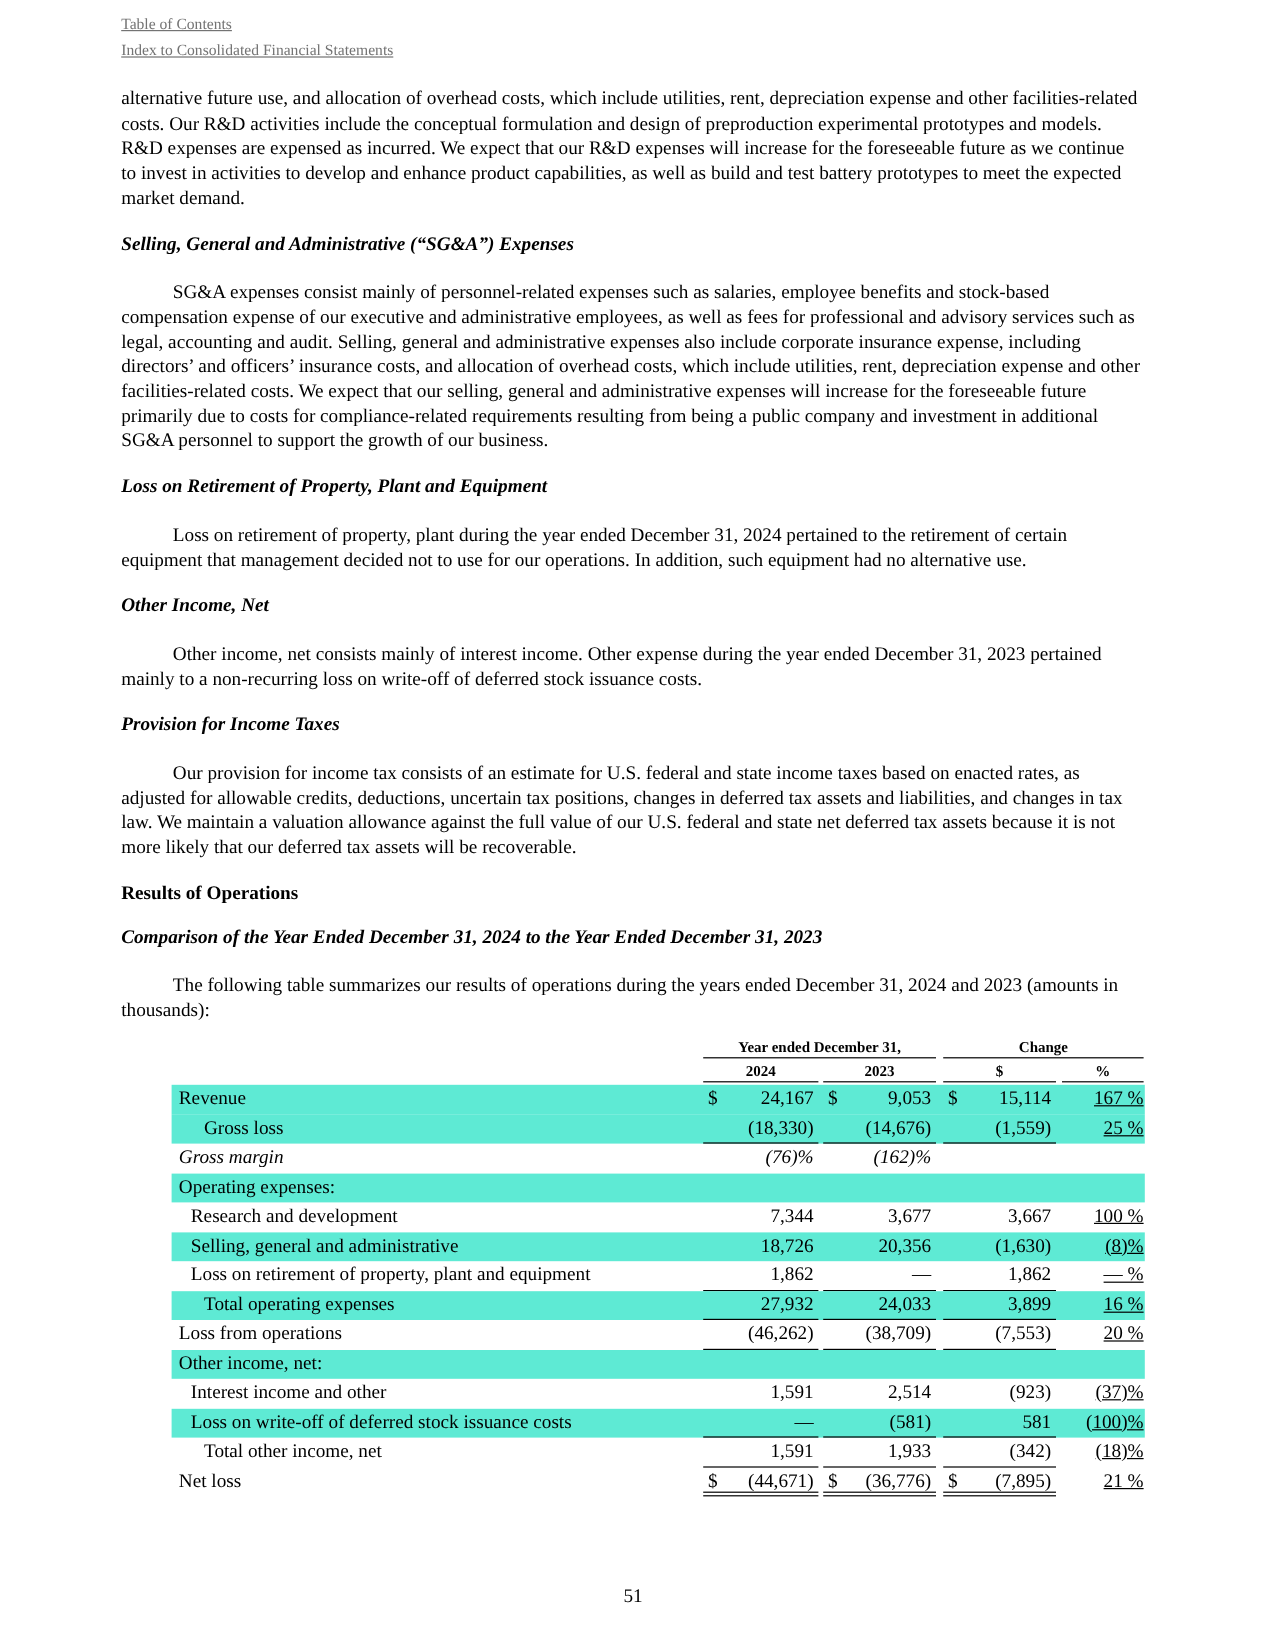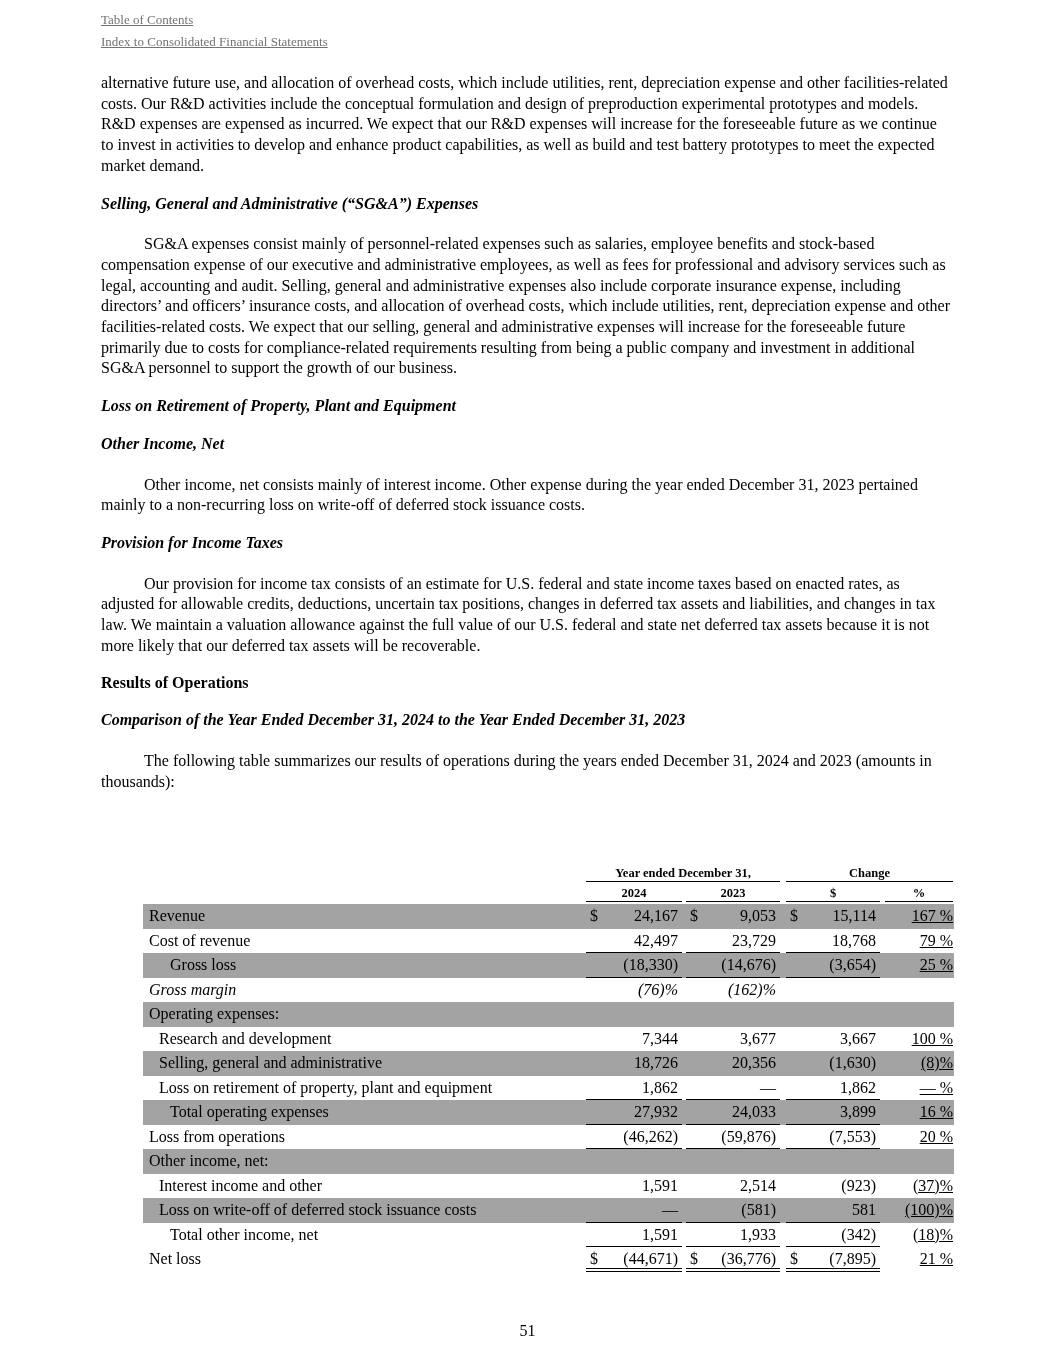--- a/index.html
+++ b/index.html
@@ -12,21 +12,21 @@
   .nav a { display: block; color: #737373; text-decoration: underline; }
   .content { position: absolute; left: 101px; top: 73px; width: 852px; }
   p { margin: 0; line-height: 20.7px; font-size: 16px; }
   .para { margin-bottom: 17px; }
   .indent { text-indent: 43px; margin-top: 20px; }
   .h-it { font-weight: bold; font-style: italic; margin-bottom: 17px; margin-top: 16px; }
   .h-b { font-weight: bold; margin-bottom: 4px; }
 
   .tbl { position: absolute; left: 143px; top: 864px; width: 811px; font-size: 16px; }
   .row { position: relative; height: 24.5px; line-height: 24.5px; }
-  .row.shade { background: #a3a3a3; }
+  .row.shade { background: #5eead4; }
   .row .lbl { position: absolute; left: 6px; top: 0; white-space: nowrap; }
   .row .lbl.i1 { left: 16px; }
   .row .lbl.i2 { left: 27px; }
   .row .lbl.ital { font-style: italic; }
   .cell { position: absolute; top: 0; height: 24.5px; box-sizing: border-box; }
   .c1 { left: 443px; width: 96px; }
   .c2 { left: 543px; width: 94px; }
   .c3 { left: 643px; width: 94px; }
   .c4 { left: 742px; width: 68px; }
   .cell .cur { position: absolute; left: 4px; }
@@ -48,20 +48,21 @@
 <div class="nav">
   <a>Table of Contents</a>
   <a>Index to Consolidated Financial Statements</a>
 </div>
 
 <div class="content">
   <p class="para">alternative future use, and allocation of overhead costs, which include utilities, rent, depreciation expense and other facilities-related costs. Our R&amp;D activities include the conceptual formulation and design of preproduction experimental prototypes and models. R&amp;D expenses are expensed as incurred. We expect that our R&amp;D expenses will increase for the foreseeable future as we continue to invest in activities to develop and enhance product capabilities, as well as build and test battery prototypes to meet the expected market demand.</p>
   <p class="h-it">Selling, General and Administrative (“SG&amp;A”) Expenses</p>
   <p class="para indent">SG&amp;A expenses consist mainly of personnel-related expenses such as salaries, employee benefits and stock-based compensation expense of our executive and administrative employees, as well as fees for professional and advisory services such as legal, accounting and audit. Selling, general and administrative expenses also include corporate insurance expense, including directors’ and officers’ insurance costs, and allocation of overhead costs, which include utilities, rent, depreciation expense and other facilities-related costs. We expect that our selling, general and administrative expenses will increase for the foreseeable future primarily due to costs for compliance-related requirements resulting from being a public company and investment in additional SG&amp;A personnel to support the growth of our business.</p>
   <p class="h-it">Loss on Retirement of Property, Plant and Equipment</p>
+  <p class="para indent">Loss on retirement of property, plant during the year ended December 31, 2024 pertained to the retirement of certain equipment that management decided not to use for our operations. In addition, such equipment had no alternative use.</p>
   <p class="h-it">Other Income, Net</p>
   <p class="para indent">Other income, net consists mainly of interest income. Other expense during the year ended December 31, 2023 pertained mainly to a non-recurring loss on write-off of deferred stock issuance costs.</p>
   <p class="h-it">Provision for Income Taxes</p>
   <p class="para indent">Our provision for income tax consists of an estimate for U.S. federal and state income taxes based on enacted rates, as adjusted for allowable credits, deductions, uncertain tax positions, changes in deferred tax assets and liabilities, and changes in tax law. We maintain a valuation allowance against the full value of our U.S. federal and state net deferred tax assets because it is not more likely that our deferred tax assets will be recoverable.</p>
   <p class="h-b">Results of Operations</p>
   <p class="h-it">Comparison of the Year Ended December 31, 2024 to the Year Ended December 31, 2023</p>
   <p class="para indent">The following table summarizes our results of operations during the years ended December 31, 2024 and 2023 (amounts in thousands):</p>
 </div>
 
 <div class="tbl">
@@ -87,45 +88,30 @@
           <span class="val">9,053</span>
         </div>
         <div class="cell c3">
           <span class="cur">$</span>
           <span class="val">15,114</span>
         </div>
         <div class="cell c4">
           <span class="val">167 %</span>
         </div>
       </div>
-      <div class="row">
-        <span class="lbl ">Cost of revenue</span>
-        <div class="cell c1 bb">
-          <span class="val">42,497</span>
-        </div>
-        <div class="cell c2 bb">
-          <span class="val">23,729</span>
-        </div>
-        <div class="cell c3 bb">
-          <span class="val">18,768</span>
-        </div>
-        <div class="cell c4">
-          <span class="val">79 %</span>
-        </div>
-      </div>
       <div class="row shade">
         <span class="lbl i2">Gross loss</span>
         <div class="cell c1 bb">
           <span class="val">(18,330)</span>
         </div>
         <div class="cell c2 bb">
           <span class="val">(14,676)</span>
         </div>
         <div class="cell c3 bb">
-          <span class="val">(3,654)</span>
+          <span class="val">(1,559)</span>
         </div>
         <div class="cell c4">
           <span class="val">25 %</span>
         </div>
       </div>
       <div class="row">
         <span class="lbl  ital">Gross margin</span>
         <div class="cell c1">
           <span class="val" style="font-style: italic;">(76)%</span>
         </div>
@@ -213,21 +199,21 @@
         <div class="cell c4">
           <span class="val">16 %</span>
         </div>
       </div>
       <div class="row">
         <span class="lbl ">Loss from operations</span>
         <div class="cell c1 bb">
           <span class="val">(46,262)</span>
         </div>
         <div class="cell c2 bb">
-          <span class="val">(59,876)</span>
+          <span class="val">(38,709)</span>
         </div>
         <div class="cell c3 bb">
           <span class="val">(7,553)</span>
         </div>
         <div class="cell c4">
           <span class="val">20 %</span>
         </div>
       </div>
       <div class="row shade">
         <span class="lbl ">Other income, net:</span>

